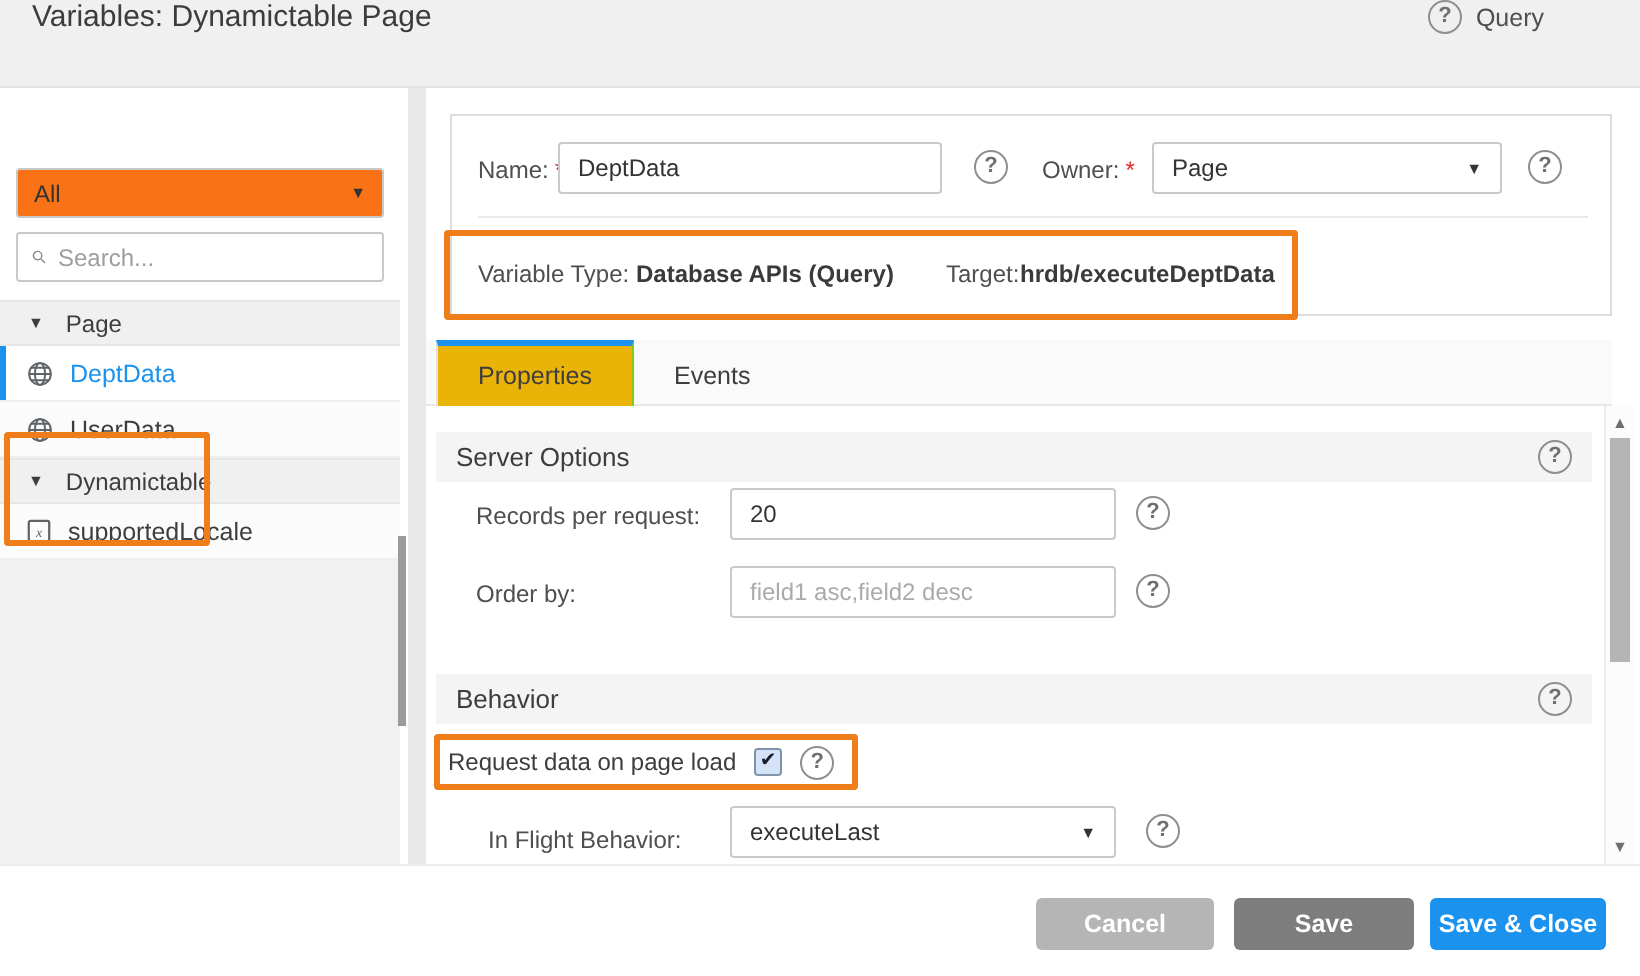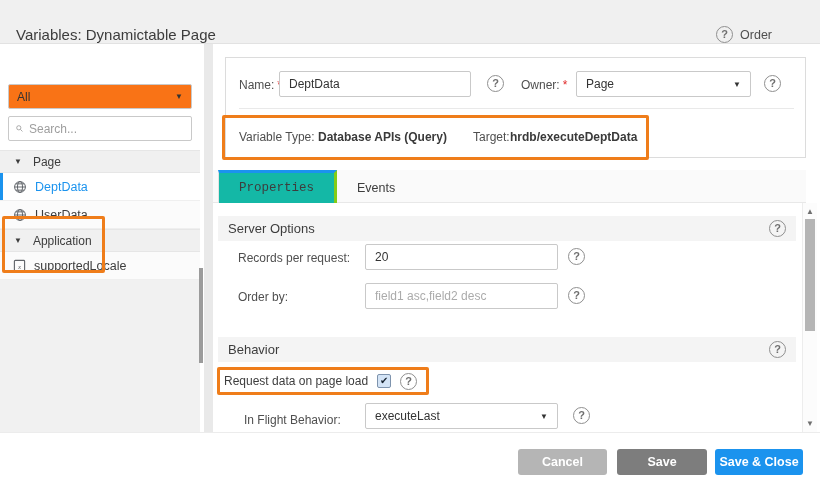--- a/index.html
+++ b/index.html
@@ -2,21 +2,21 @@
 <html><head>
 <meta charset="utf-8">
 <style>
   * { margin:0; padding:0; box-sizing:border-box; }
   html,body { background:#fff; }
   body { font-family:"Liberation Sans", sans-serif; }
   .app { position:relative; width:820px; height:488px; background:#fff; overflow:hidden; color:#3d3d3d; }
 
   
   .header { position:absolute; left:0; top:0; width:820px; height:44px; background:#f0f0f0;
-            border-bottom:1px solid #e2e2e2; display:flex; align-items:flex-end; justify-content:space-between;
+            border-bottom:1px solid #e2e2e2; display:flex; align-items:flex-start; justify-content:space-between;
             padding:0 48px 0 16px; }
   .title { font-size:15px; color:#3c3c3c; }
   .help { display:flex; align-items:center; gap:7px; font-size:12.5px; color:#4f4f4f; cursor:pointer; }
 
   .qicon { width:17px; height:17px; border-radius:50%; border:1px solid #8f8f8f; color:#6f6f6f;
            font-size:11px; font-weight:bold; display:inline-flex; align-items:center; justify-content:center;
            flex:none; background:transparent; line-height:1; }
 
   
   .sidebar { position:absolute; left:0; top:44px; width:200px; height:388px; background:#fff; }
@@ -72,22 +72,22 @@
   .mlabel { position:absolute; top:15px; font-size:12px; color:#4f4f4f; white-space:nowrap; }
   .mvalue { position:absolute; top:15px; font-size:12px; color:#3a3a3a; font-weight:bold; white-space:nowrap; }
   .vt-label { left:13px; }  .vt-value { left:92px; }
   .tg-label { left:247px; } .tg-value { left:284px; }
 
   
   .tabbar { position:absolute; left:0; top:126px; width:593px; height:33px; background:#fafafa;
             border-bottom:1px solid #e8e8e8; display:flex; align-items:stretch; padding-left:5px; }
   .tab { display:flex; align-items:center; padding:0 20px; font-size:12.5px; color:#3d3d3d;
          border-top:3px solid transparent; cursor:pointer; }
-  .tab.active { background:#14b8a6; border-top:3px solid #1b93ee; border-left:1px solid #e3e3e3;
-                border-right:3px solid #84cc16; margin-bottom:-1px;font-family:Liberation Mono, monospace; }
+  .tab.active { background:#eab308; border-top:3px solid #1b93ee; border-left:1px solid #e3e3e3;
+                border-right:1px solid #84cc16; margin-bottom:-1px; }
 
   
   .props { position:absolute; left:0; top:159px; width:589px; height:229px; background:#fff; overflow:hidden; }
   .section-h { position:absolute; left:5px; width:578px; height:25px; background:#f4f4f4; display:flex;
                align-items:center; justify-content:space-between; padding:0 10px; font-size:13px; color:#3d3d3d; }
   .so-header { top:13px; }
   .bh-header { top:134px; }
   .plabel { position:absolute; font-size:12px; color:#4f4f4f; white-space:nowrap; }
   .records-label { left:25px; top:48px; }
   .records-input { position:absolute; left:152px; top:41px; width:193px; height:26px; }
@@ -125,21 +125,21 @@
 </style>
 </head>
 <body>
 
 <div class="app">
 
   <div class="header">
     <div class="title">Variables: Dynamictable Page</div>
     <div class="help">
       <span class="qicon">?</span>
-      <span>Order</span>
+      <span>Query</span>
     </div>
   </div>
 
   <div class="sidebar">
 
     <div class="filter-select">
       <span>All</span>
       <span class="caret">▼</span>
     </div>
 
@@ -167,21 +167,21 @@
       <div class="tree-item">
         <svg width="14" height="14" viewBox="0 0 16 16" fill="none" stroke="#5f6368" stroke-width="1.1">
           <circle cx="8" cy="8" r="6.2"></circle>
             <ellipse cx="8" cy="8" rx="2.9" ry="6.2"></ellipse>
           <path d="M1.8 8h12.4M3.1 4.4h9.8M3.1 11.6h9.8"></path>
         </svg>
         <span>UserData</span>
       </div>
       <div class="tree-group">
         <span class="tree-caret">▼</span>
-        <span>Application</span>
+        <span>Dynamictable</span>
       </div>
       <div class="tree-item">
         <svg width="13" height="13" viewBox="0 0 14 14">
           <rect x="1.5" y="1.5" width="11" height="11" rx="1" fill="none" stroke="#5f6368" stroke-width="1.2"></rect>
           <text x="7" y="10.3" font-size="7.5" text-anchor="middle" fill="#5f6368" font-style="italic" font-family="serif">x</text>
         </svg>
         <span>supportedLocale</span>
       </div>
     </div>
 

